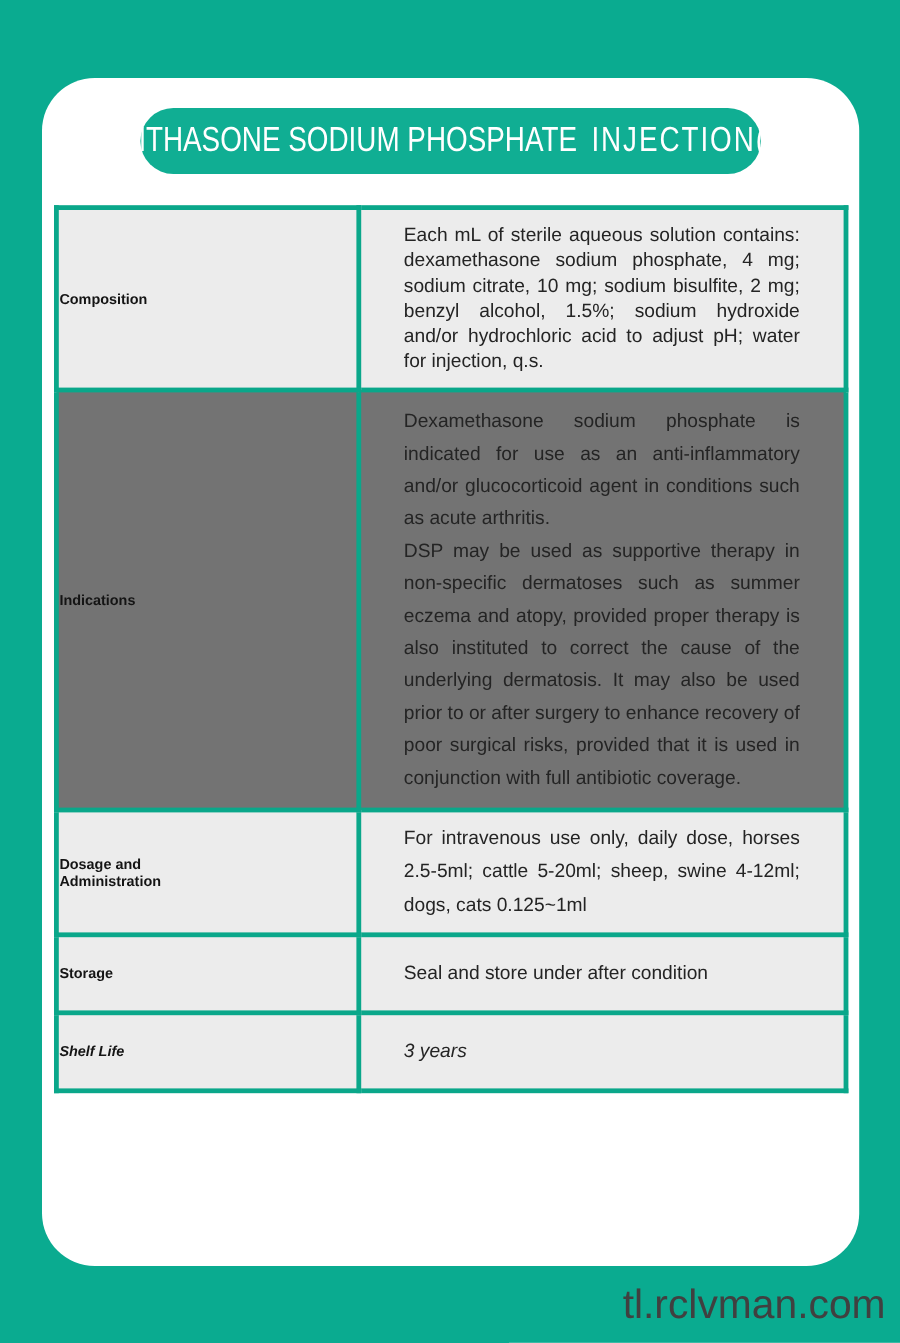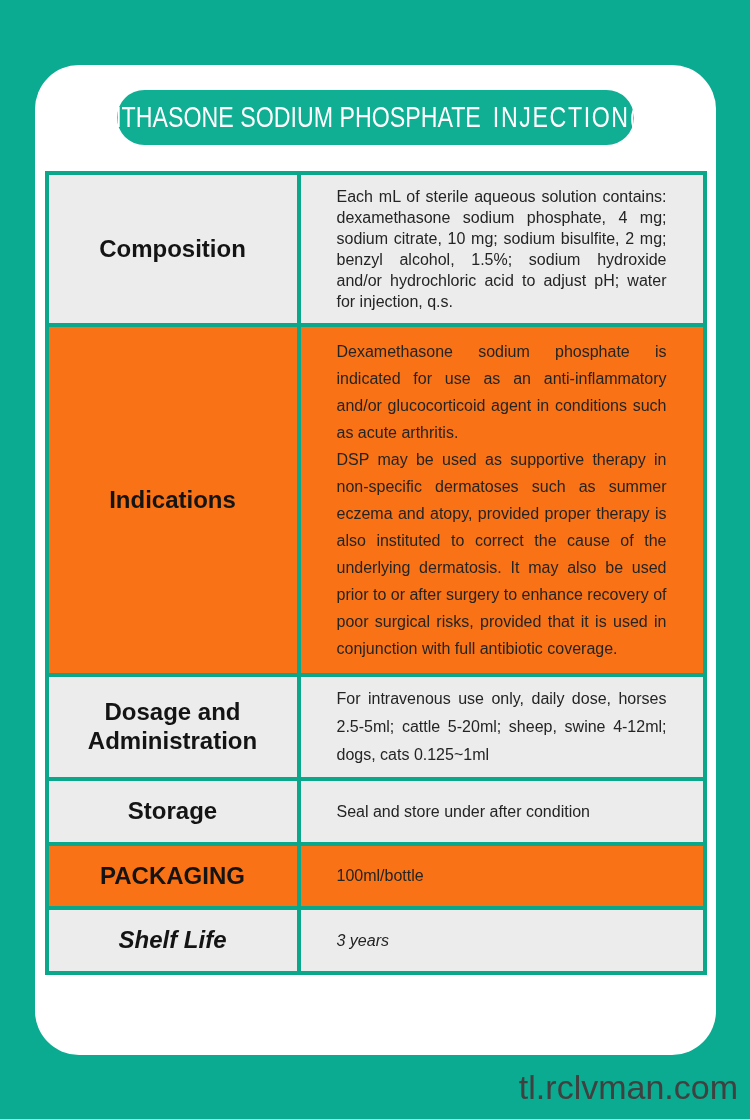--- a/index.html
+++ b/index.html
@@ -36,38 +36,37 @@
   .info-table {
     border-collapse: collapse;
     margin: 26px auto 0 auto;
     width: 658px;
     table-layout: fixed;
   }
   .info-table td { border: 4px solid #0aa78a; }
   .col-label { width: 252px; }
   .col-value { width: 406px; }
   .label-cell {
-    text-align: center;
     vertical-align: middle;
     font-weight: bold;
-    font-size: 24px;
+    font-size: 12px;
     color: #141414;
     white-space: pre-line;
     line-height: 1.2;
   }
   .value-cell {
     padding: 8px 36px;
     font-size: 16px;
     color: #242424;
     text-align: justify;
     vertical-align: middle;
   }
   .value-cell p { margin: 0; }
   tr.gray td { background: #ececec; }
-  tr.white td { background: #f97316; }
+  tr.white td { background: #737373; }
   tr.r1 { height: 152px; }  tr.r1 .value-cell { line-height: 21px; }
   tr.r2 { height: 350px; }  tr.r2 .value-cell { line-height: 27px; }
   tr.r3 { height: 103px; margin-left: 22px; }  tr.r3 .value-cell { line-height: 28px; }
   tr.r4 { height: 63px; }
   tr.r5 { height: 65px; }
   tr.r6 { height: 64px; }
   tr.r7 { height: 65px; font-style: italic; }
   tr.r4 .value-cell, tr.r5 .value-cell, tr.r6 .value-cell, tr.r7 .value-cell {
     line-height: 20px; text-align: left;
   }
@@ -109,24 +108,20 @@
       </tr>
       <tr class="r3 gray">
         <td class="label-cell">Dosage and
 Administration</td>
         <td class="value-cell">For intravenous use only, daily dose, horses 2.5-5ml; cattle 5-20ml; sheep, swine 4-12ml; dogs, cats 0.125~1ml</td>
       </tr>
       <tr class="r5 gray">
         <td class="label-cell">Storage</td>
         <td class="value-cell">Seal and store under after condition</td>
       </tr>
-      <tr class="r6 white">
-        <td class="label-cell">PACKAGING</td>
-        <td class="value-cell">100ml/bottle</td>
-      </tr>
       <tr class="r7 gray">
         <td class="label-cell">Shelf Life</td>
         <td class="value-cell">3 years</td>
       </tr>
     </tbody>
   </table>
 
 </div>
 
 <div class="watermark">tl.rclvman.com</div>

